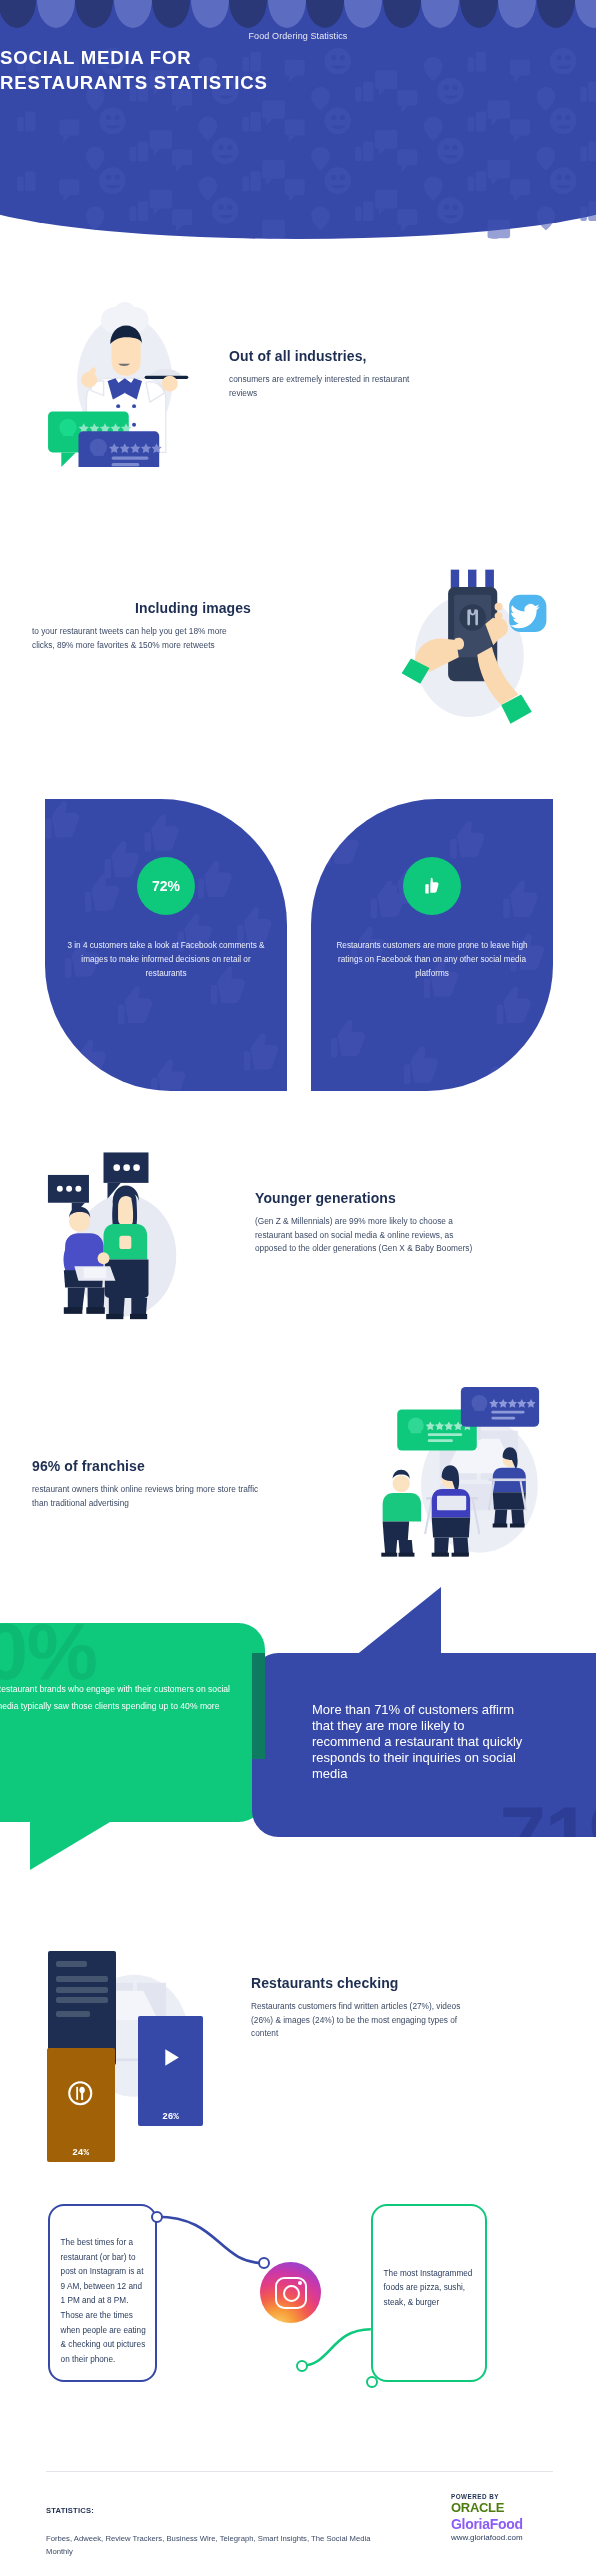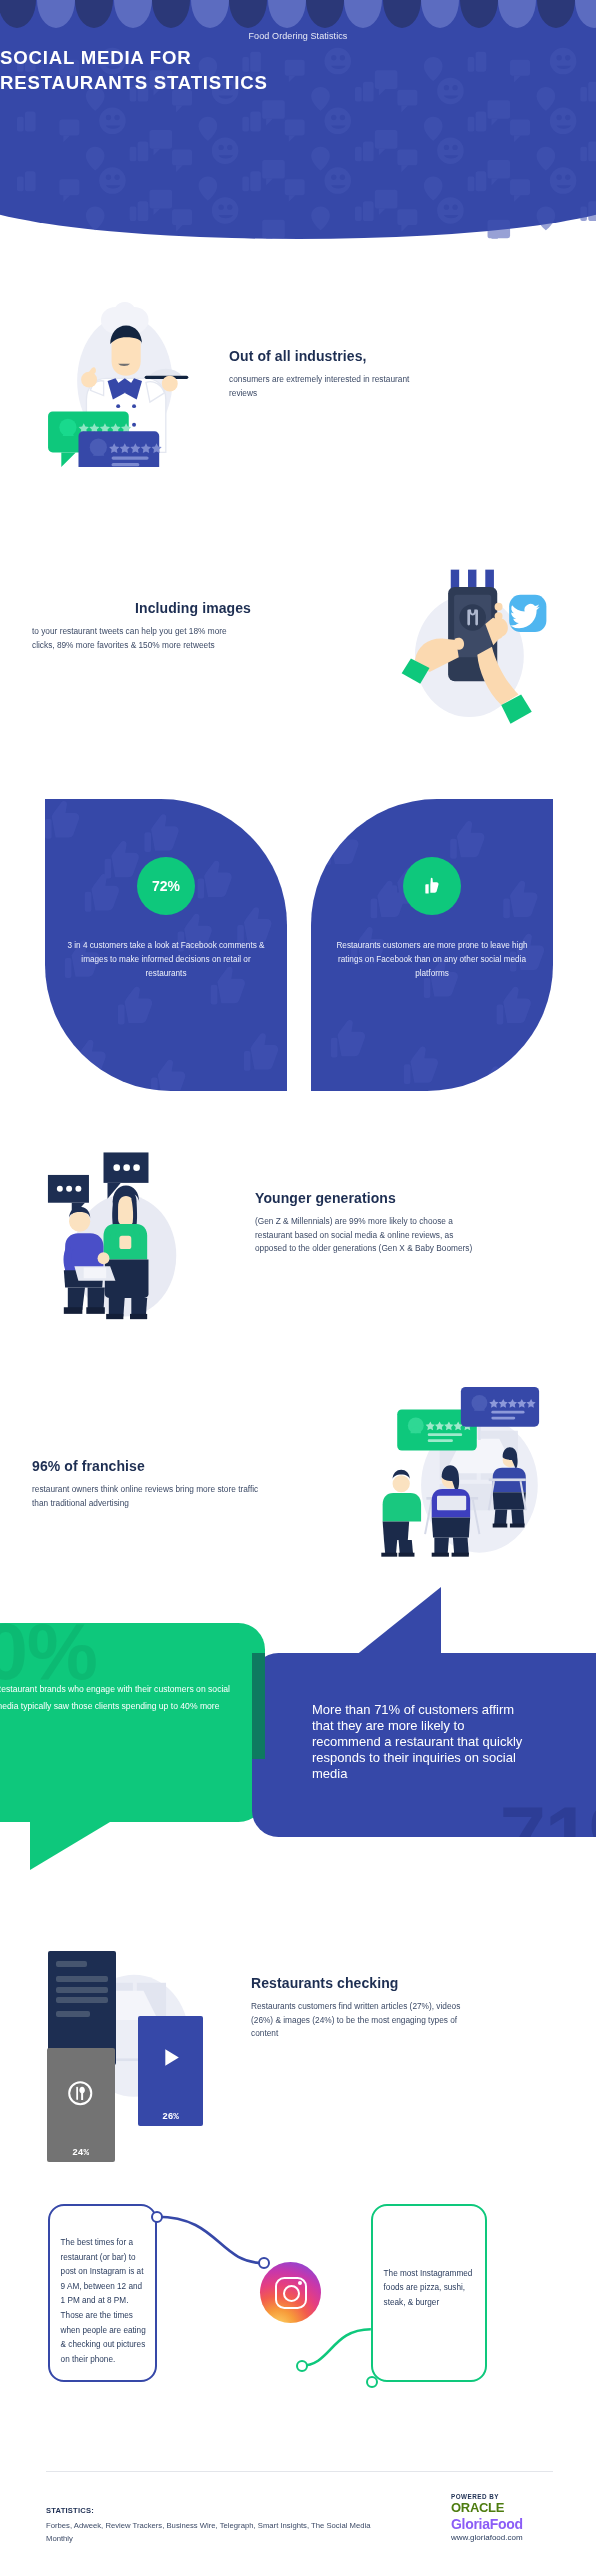--- a/index.html
+++ b/index.html
@@ -143,21 +143,21 @@
   .sec7 .txt { position:absolute; left:251px; top:53px; width:225px; }
   .sec7 .h-title { margin-bottom:9.3px; }
 
   .tile { position:absolute; border-radius:2px;font-family:Liberation Mono, monospace; }
   .tile .pct {
     position:absolute; left:0; right:0; bottom:4px; text-align:center;
     color:#fff; font-weight:bold; font-size:9.3px;
   }
   .tile-dark  { left:8px;  top:16px;  width:68px; height:114px; background:#1d2e52; }
   .tile-blue  { left:98px; top:81px; width:65px;  height:110px; background:#3648a8; }
-  .tile-green { left:6.6px;  top:113px; width:68px; height:114px; background:#737373; }
+  .tile-green { left:6.6px;  top:113px; width:68px; height:114px; background:#a16207; }
 
   
   .sec8 { position:absolute; left:0; top:2177px; width:544px; height:245px; }
   .ig-box {
     position:absolute; border:2.7px solid; border-radius:16px; background:#fff;
   }
   .ig-box .bx-text { position:absolute; color:#2a3c5e; font-size:8.2px; line-height:14.6px; }
   .ig-left  { left:48px;  top:26.5px;  width:109px; height:178px; border-color:#3648a8; }
   .ig-right { left:371px; top:26.5px;  width:116px; height:178px; border-color:#0ec87c; }
   .ig-logo {
@@ -178,21 +178,21 @@
   }
   .node {
     position:absolute; width:12px; height:12px; border-radius:50%;
     border:2.7px solid; background:#fff;
   }
 
   
   .footer { position:absolute; left:0; top:2452px; width:596px; height:124px; }
   .footer .rule { position:absolute; left:46px; top:18.6px; width:507px; height:1.3px; background:#e3e5ea; }
   .res-label { position:absolute; left:46px; top:54px; color:#1d2e52; font-weight:bold; font-size:7.6px; letter-spacing:0.2px; }
-  .res-text  { position:absolute; left:46px; top:67px; width:351px; color:#3c4a66; font-size:7.7px; line-height:13.3px; }
+  .res-text  { position:absolute; left:46px; top:80px; width:351px; color:#3c4a66; font-size:7.7px; line-height:13.3px; }
   .powered   { position:absolute; left:451px; top:41px; width:113px; }
   .pw-label  { color:#1d2e52; font-weight:bold; font-size:6.3px; letter-spacing:0.5px; }
   .pw-oracle { color:#4d7c0f; font-weight:bold; font-size:13px; letter-spacing:-0.3px; line-height:16.6px; }
   .pw-gf     { color:#8b5cf6; font-weight:bold; font-size:14px; letter-spacing:-0.3px; line-height:15.2px; }
   .pw-url    { color:#2a3c5e; font-size:8px; line-height:12px; }
 </style>
 </head>
 <body>
 
 <div class="page">

